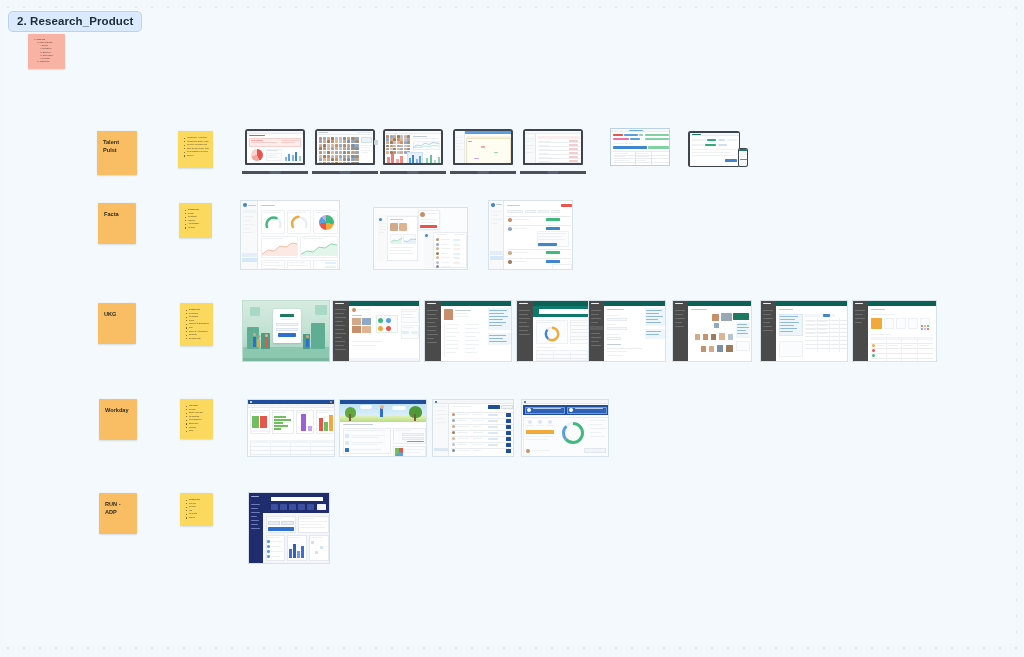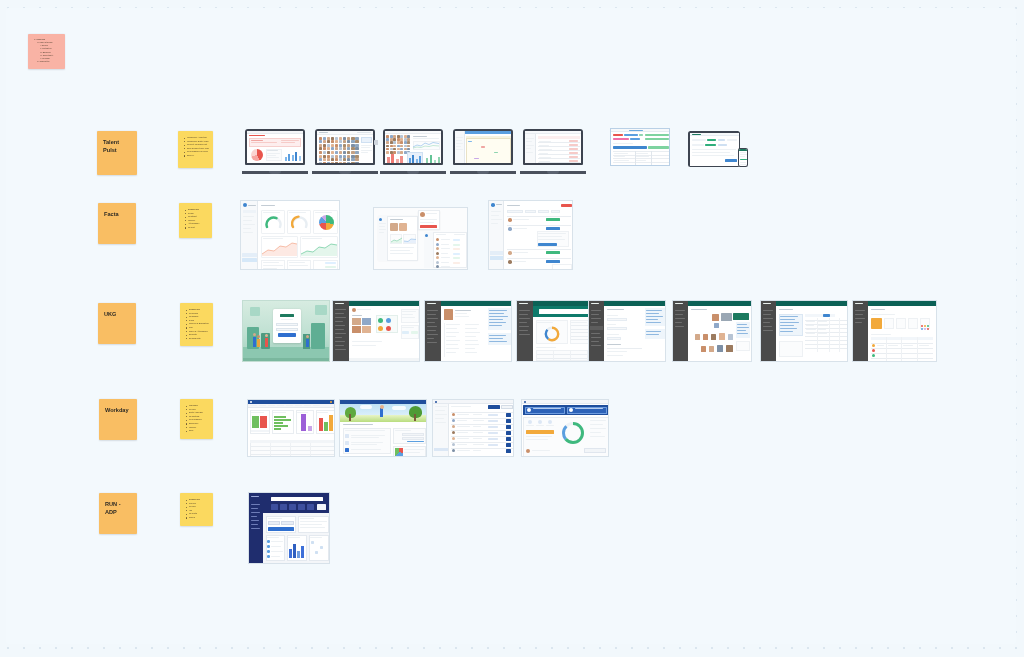--- a/index.html
+++ b/index.html
@@ -182,20 +182,21 @@
   .txtline.dk { background:#c3ccd4; }
   .txtline.lt { background:#edf1f4; }
 </style>
 </head>
 <body>
 
 <div id="canvas">
 
   <div id="frame-surface"></div>
 
+  <div id="frame-title">2. Research_Product</div>
 
   <div class="sticky sticky-pink" style="left:28px; top:34px; width:37px; height:35px;">
     <ul class="outline-list">
       <li class="lvl1">1. Research</li>
       <li class="lvl2">a. User Interview</li>
       <li class="lvl3">i. Needs</li>
       <li class="lvl3">ii. Motivation</li>
       <li class="lvl3">iii. Behavior</li>
       <li class="lvl3">iv. Opportunity</li>
       <li class="lvl3">v. Problem</li>

